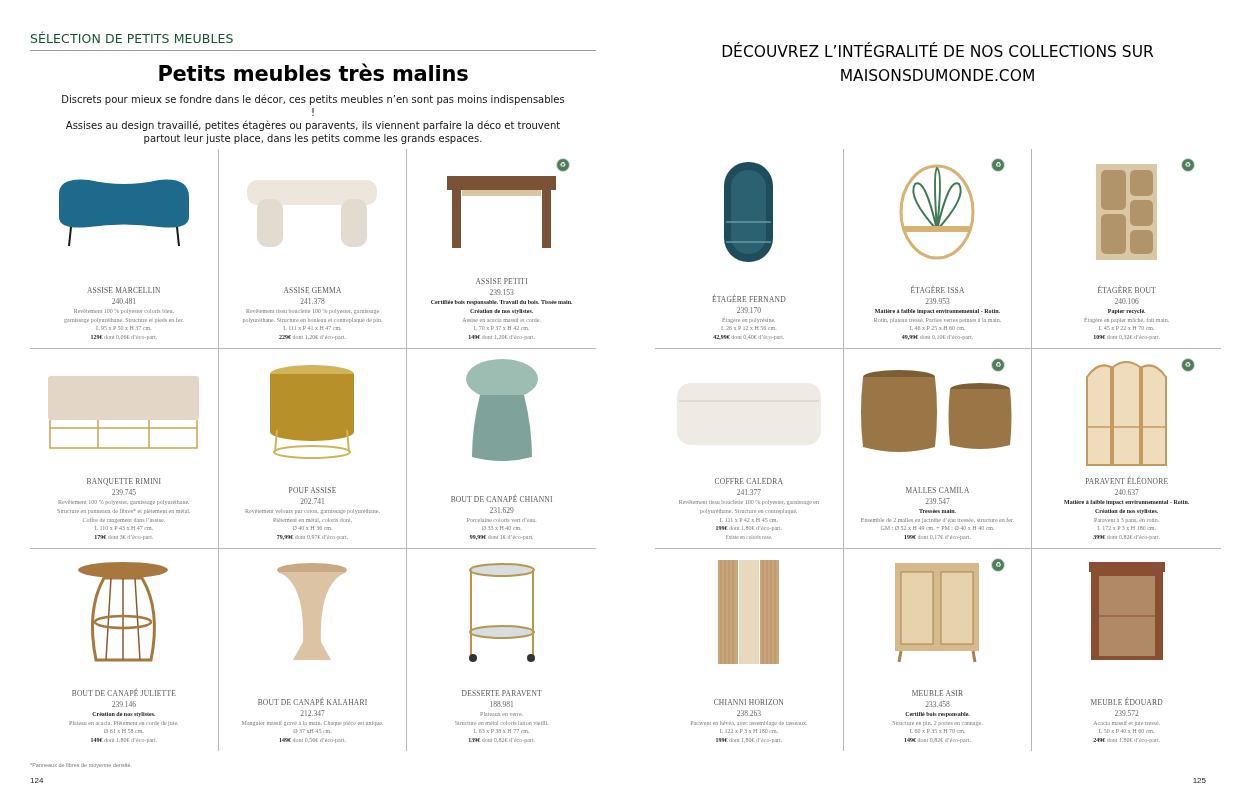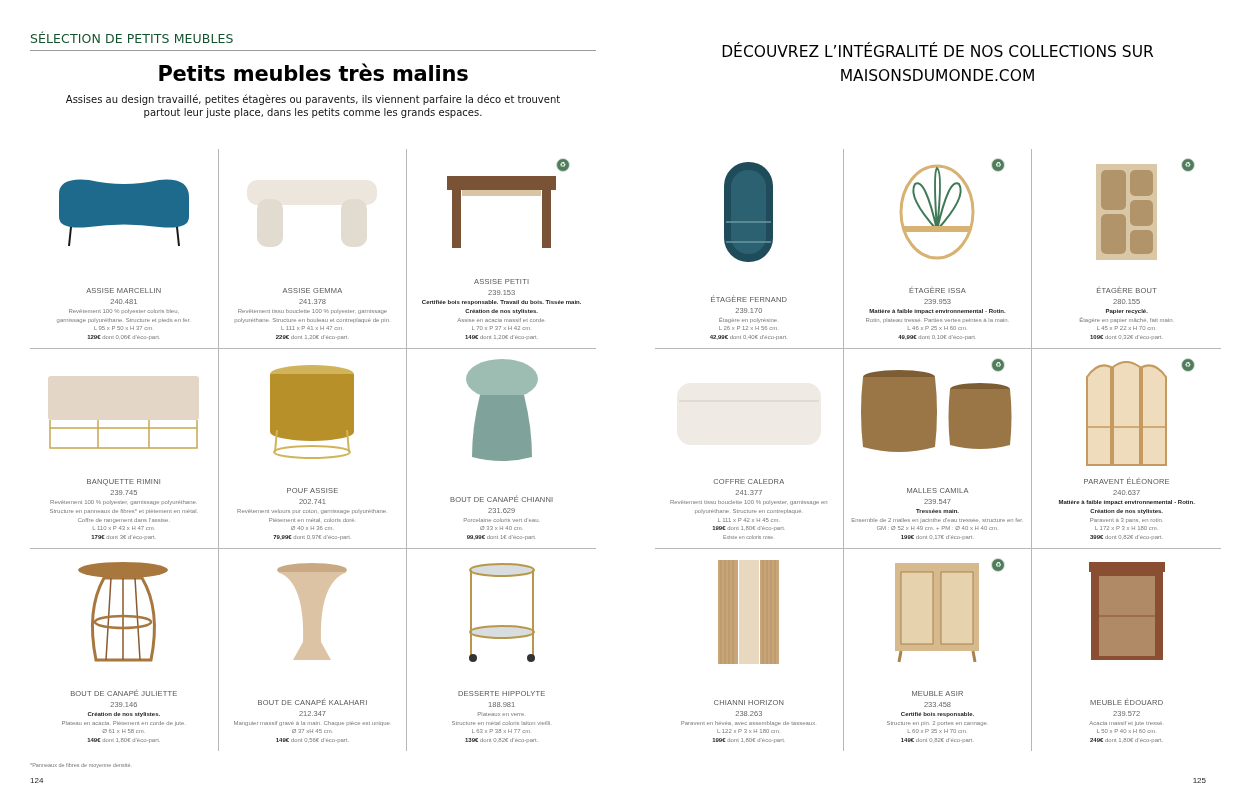--- a/index.html
+++ b/index.html
@@ -25,21 +25,21 @@
 
   .cell { position: relative; height: 200px; text-align: center; }
   .cell.r0, .cell.r1 { border-bottom: 1px solid #b7b7b7; }
   .cell.c0, .cell.c1 { border-right: 1px solid #b7b7b7; }
   .cell.r0 { height: 200px; }
   .cell.r1 { height: 200px; }
   .cell.r2 { height: 202px; }
 
   .img-zone { position: absolute; left: 0; right: 0; top: 8px; height: 110px; display: flex; align-items: center; justify-content: center; }
 
-  .info { position: absolute; left: 4px; right: 4px; bottom: 6px; text-align: center; font-size: 6px; line-height: 8.8px; color: #7a7a7a; }
+  .info { position: absolute; left: 4px; right: 4px; bottom: 6px; text-align: center; font-size: 6px; line-height: 8.8px; color: #7a7a7a; font-family: Liberation Serif, serif; }
   .info .pname { font-size: 7.5px; color: #555; line-height: 11px; letter-spacing: 0.2px; }
   .info .pref { font-size: 7.5px; color: #666; line-height: 11px; }
   .info .bold-line { font-weight: bold; color: #222; font-size: 6px; }
   .info .price { color: #7a7a7a; }
   .info .price b { color: #222; font-weight: bold; }
   .info .note { font-size: 5.3px; }
 
   .eco-badge { position: absolute; top: 9px; right: 26px; width: 14px; height: 14px; border-radius: 50%; background: #4f7d5c; border: 1.5px solid #d7e4da; display: flex; align-items: center; justify-content: center; color: #fff; font-size: 7px; }
 
   .footnote { position: absolute; left: 30px; top: 762px; font-size: 5.5px; color: #777; }
@@ -48,20 +48,21 @@
   .page-num.right { right: 44px; }
 </style>
 </head>
 <body>
 
 <div class="page page-left">
   <div class="section-label">SÉLECTION DE PETITS MEUBLES</div>
   <div class="section-rule"></div>
   <h1 class="page-title">Petits meubles très malins</h1>
   <div class="intro">
+    <div>Discrets pour mieux se fondre dans le décor, ces petits meubles n’en sont pas moins indispensables !</div>
     <div>Assises au design travaillé, petites étagères ou paravents, ils viennent parfaire la déco et trouvent</div>
     <div>partout leur juste place, dans les petits comme les grands espaces.</div>
   </div>
   <div class="grid grid-left" id="grid-left">
       <div class="cell r0 c0">
         <div class="img-zone">
           <svg width="150" height="80" viewBox="0 0 150 80">
             <path d="M10 22 Q10 5 40 8 Q75 16 110 8 Q140 5 140 25 L140 45 Q140 58 110 55 Q75 50 40 55 Q10 58 10 45 Z" fill="#1e6a8c"></path>
             <line x1="22" y1="55" x2="20" y2="74" stroke="#1a1a1a" stroke-width="2"></line>
             <line x1="128" y1="55" x2="130" y2="74" stroke="#1a1a1a" stroke-width="2"></line>
@@ -203,21 +204,21 @@
           <svg width="70" height="105" viewBox="0 0 70 105">
             <ellipse cx="35" cy="10" rx="32" ry="6" fill="#d8dde0" stroke="#b8964a" stroke-width="2"></ellipse>
             <ellipse cx="35" cy="72" rx="32" ry="6" fill="#d8dde0" stroke="#b8964a" stroke-width="2"></ellipse>
             <line x1="4" y1="10" x2="4" y2="96" stroke="#b8964a" stroke-width="2"></line>
             <line x1="66" y1="10" x2="66" y2="96" stroke="#b8964a" stroke-width="2"></line>
             <circle cx="6" cy="98" r="4" fill="#333"></circle>
             <circle cx="64" cy="98" r="4" fill="#333"></circle>
           </svg>
         </div>
         <div class="info">
-          <div class="pname">DESSERTE HIPPOLYTE</div>
+          <div class="pname">DESSERTE PARAVENT</div>
           <div class="pref">188.981</div>
           <div>Plateaux en verre.</div>
           <div>Structure en métal coloris laiton vieilli.</div>
           <div>L 63 x P 38 x H 77 cm.</div>
           <div class="price"><b>139€</b> <span>dont 0,82€ d’éco-part.</span></div>
         </div>
       </div>
     </div>
   <div class="footnote">*Panneaux de fibres de moyenne densité.</div>
   <div class="page-num left">124</div>
@@ -271,21 +272,21 @@
             <rect x="2" y="2" width="61" height="96" fill="#d9c7a6"></rect>
             <rect x="7" y="8" width="25" height="40" rx="5" fill="#b19469"></rect>
             <rect x="36" y="8" width="23" height="26" rx="5" fill="#b19469"></rect>
             <rect x="36" y="38" width="23" height="26" rx="5" fill="#b19469"></rect>
             <rect x="7" y="52" width="25" height="40" rx="5" fill="#b19469"></rect>
             <rect x="36" y="68" width="23" height="24" rx="5" fill="#b19469"></rect>
           </svg>
         </div>
         <div class="info">
           <div class="pname">ÉTAGÈRE BOUT</div>
-          <div class="pref">280.155</div>
+          <div class="pref">240.106</div>
           <div class="bold-line">Papier recyclé.</div>
           <div>Étagère en papier mâché, fait main.</div>
           <div>L 45 x P 22 x H 70 cm.</div>
           <div class="price"><b>109€</b> <span>dont 0,32€ d’éco-part.</span></div>
         </div>
       </div>
       <div class="cell r1 c0">
         <div class="img-zone">
           <svg width="150" height="75" viewBox="0 0 150 75">
             <rect x="3" y="8" width="144" height="62" rx="14" fill="#efebe4"></rect>

